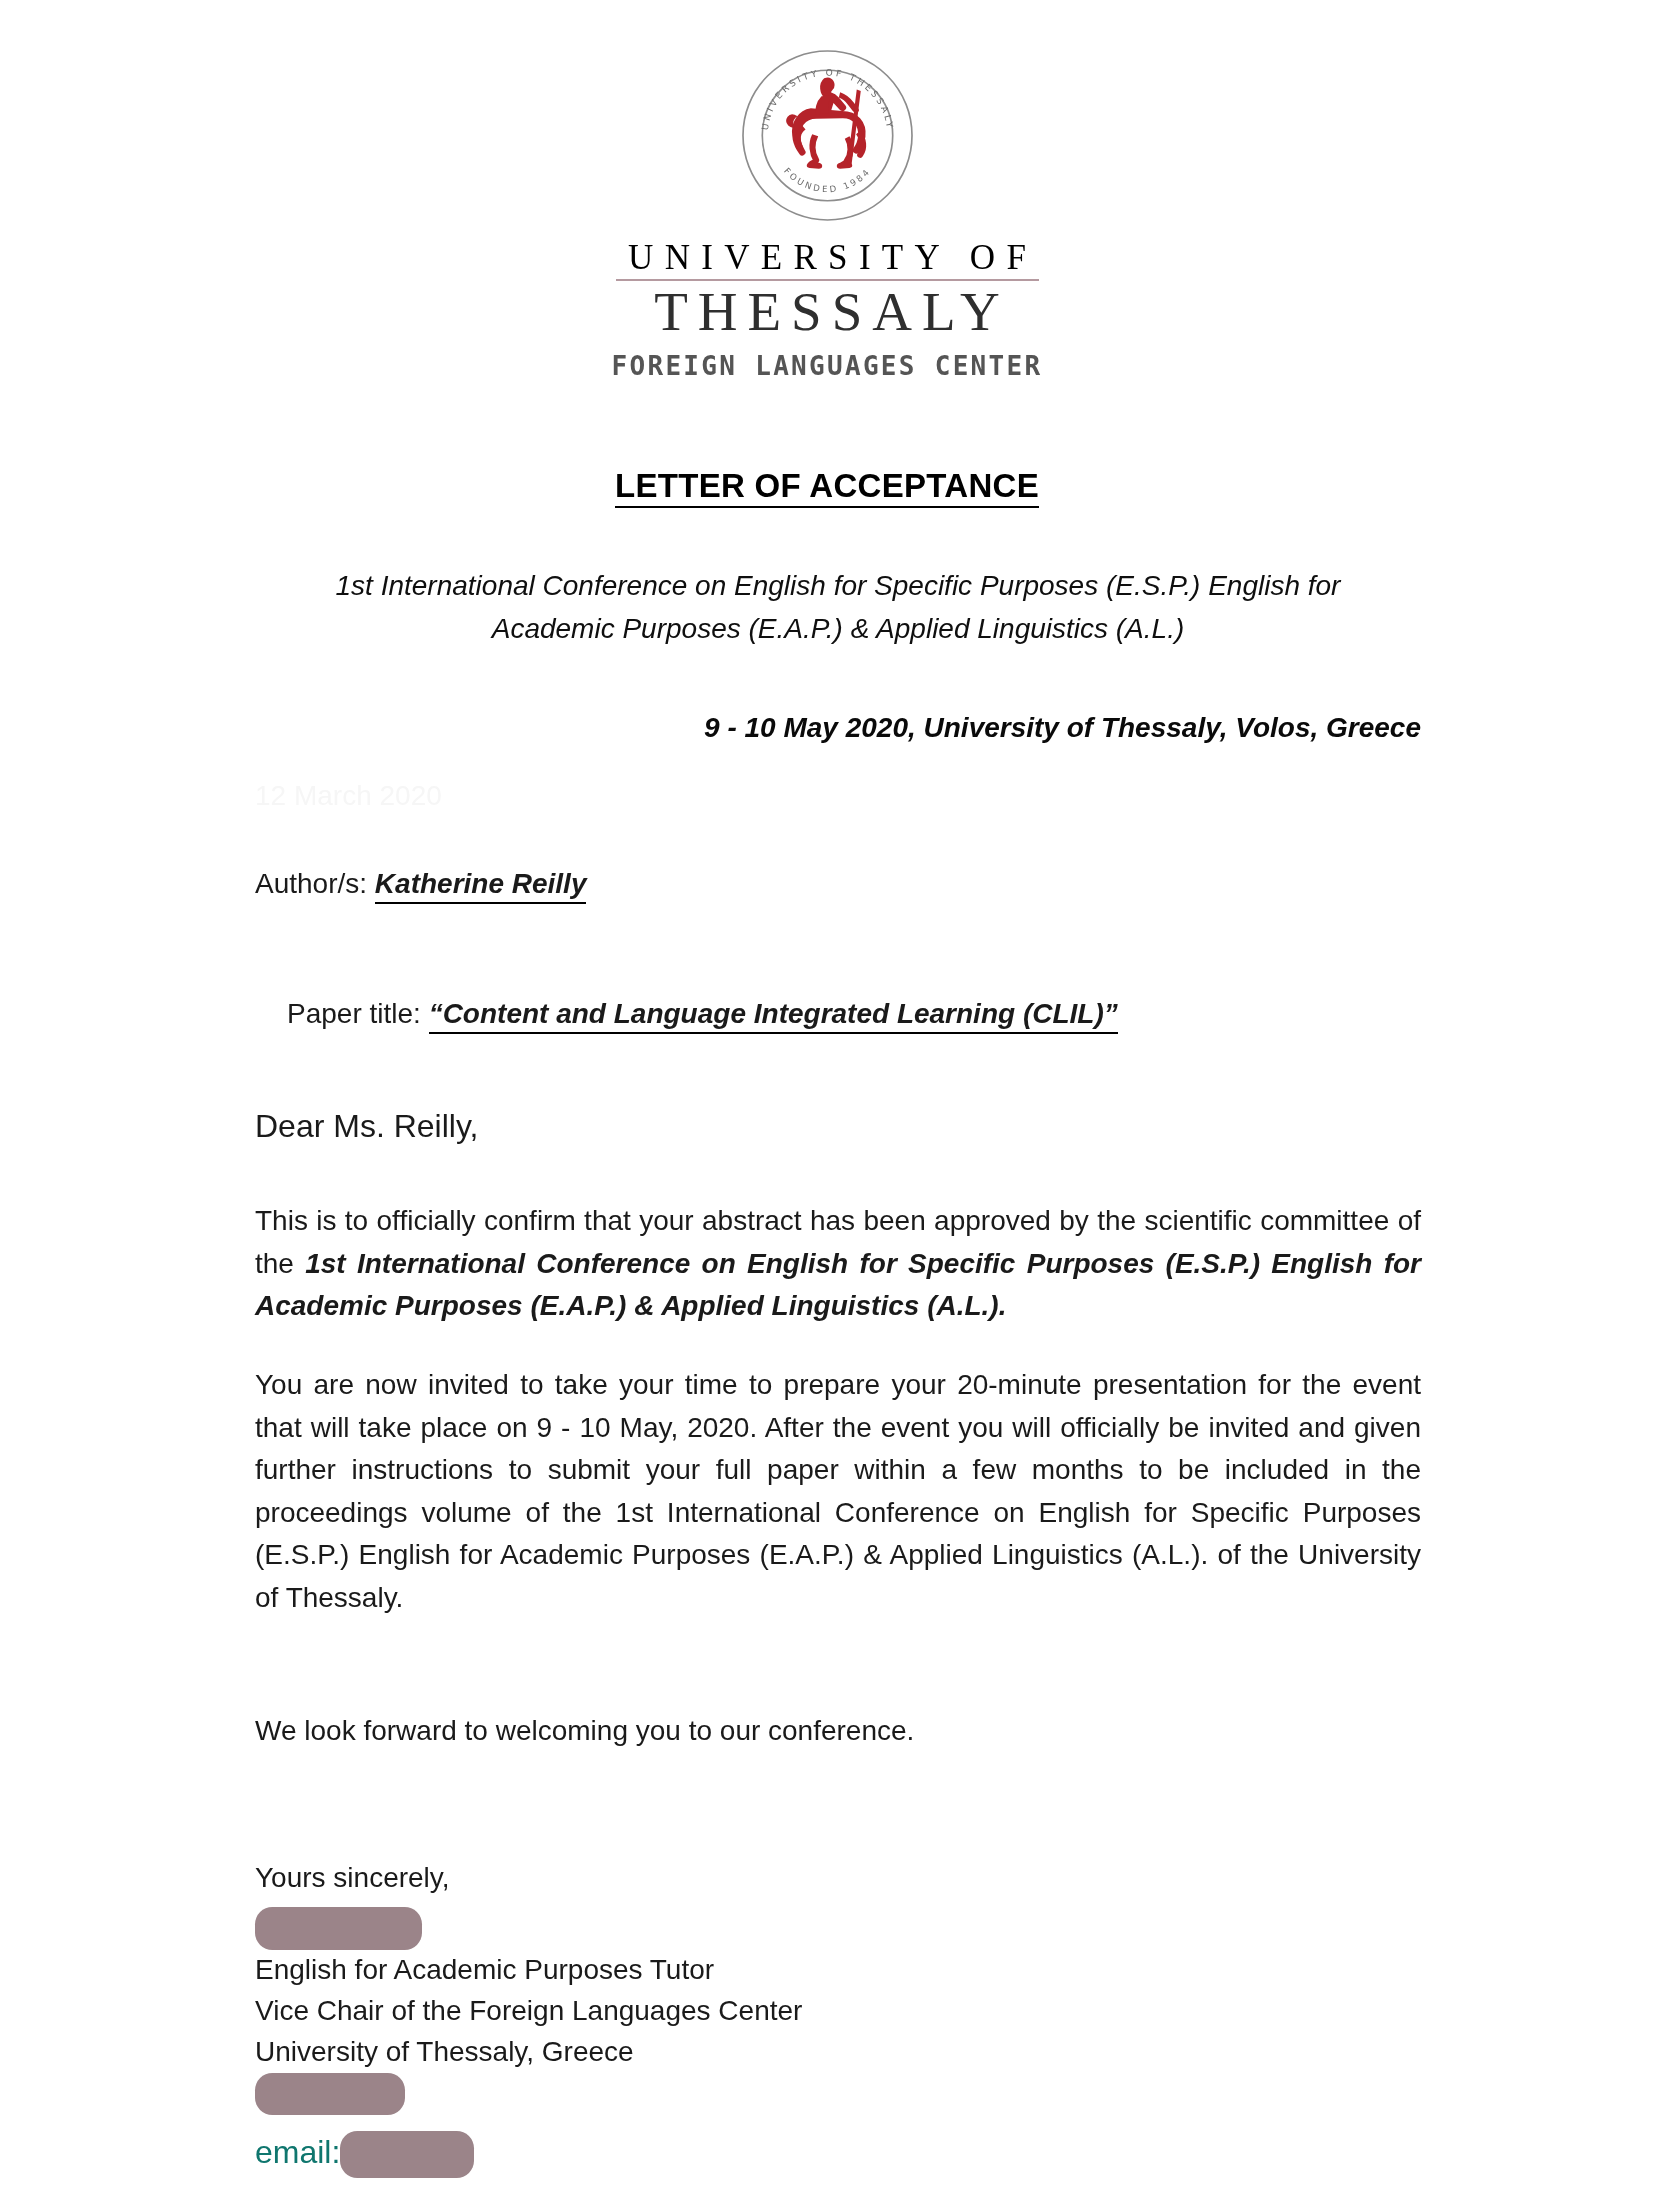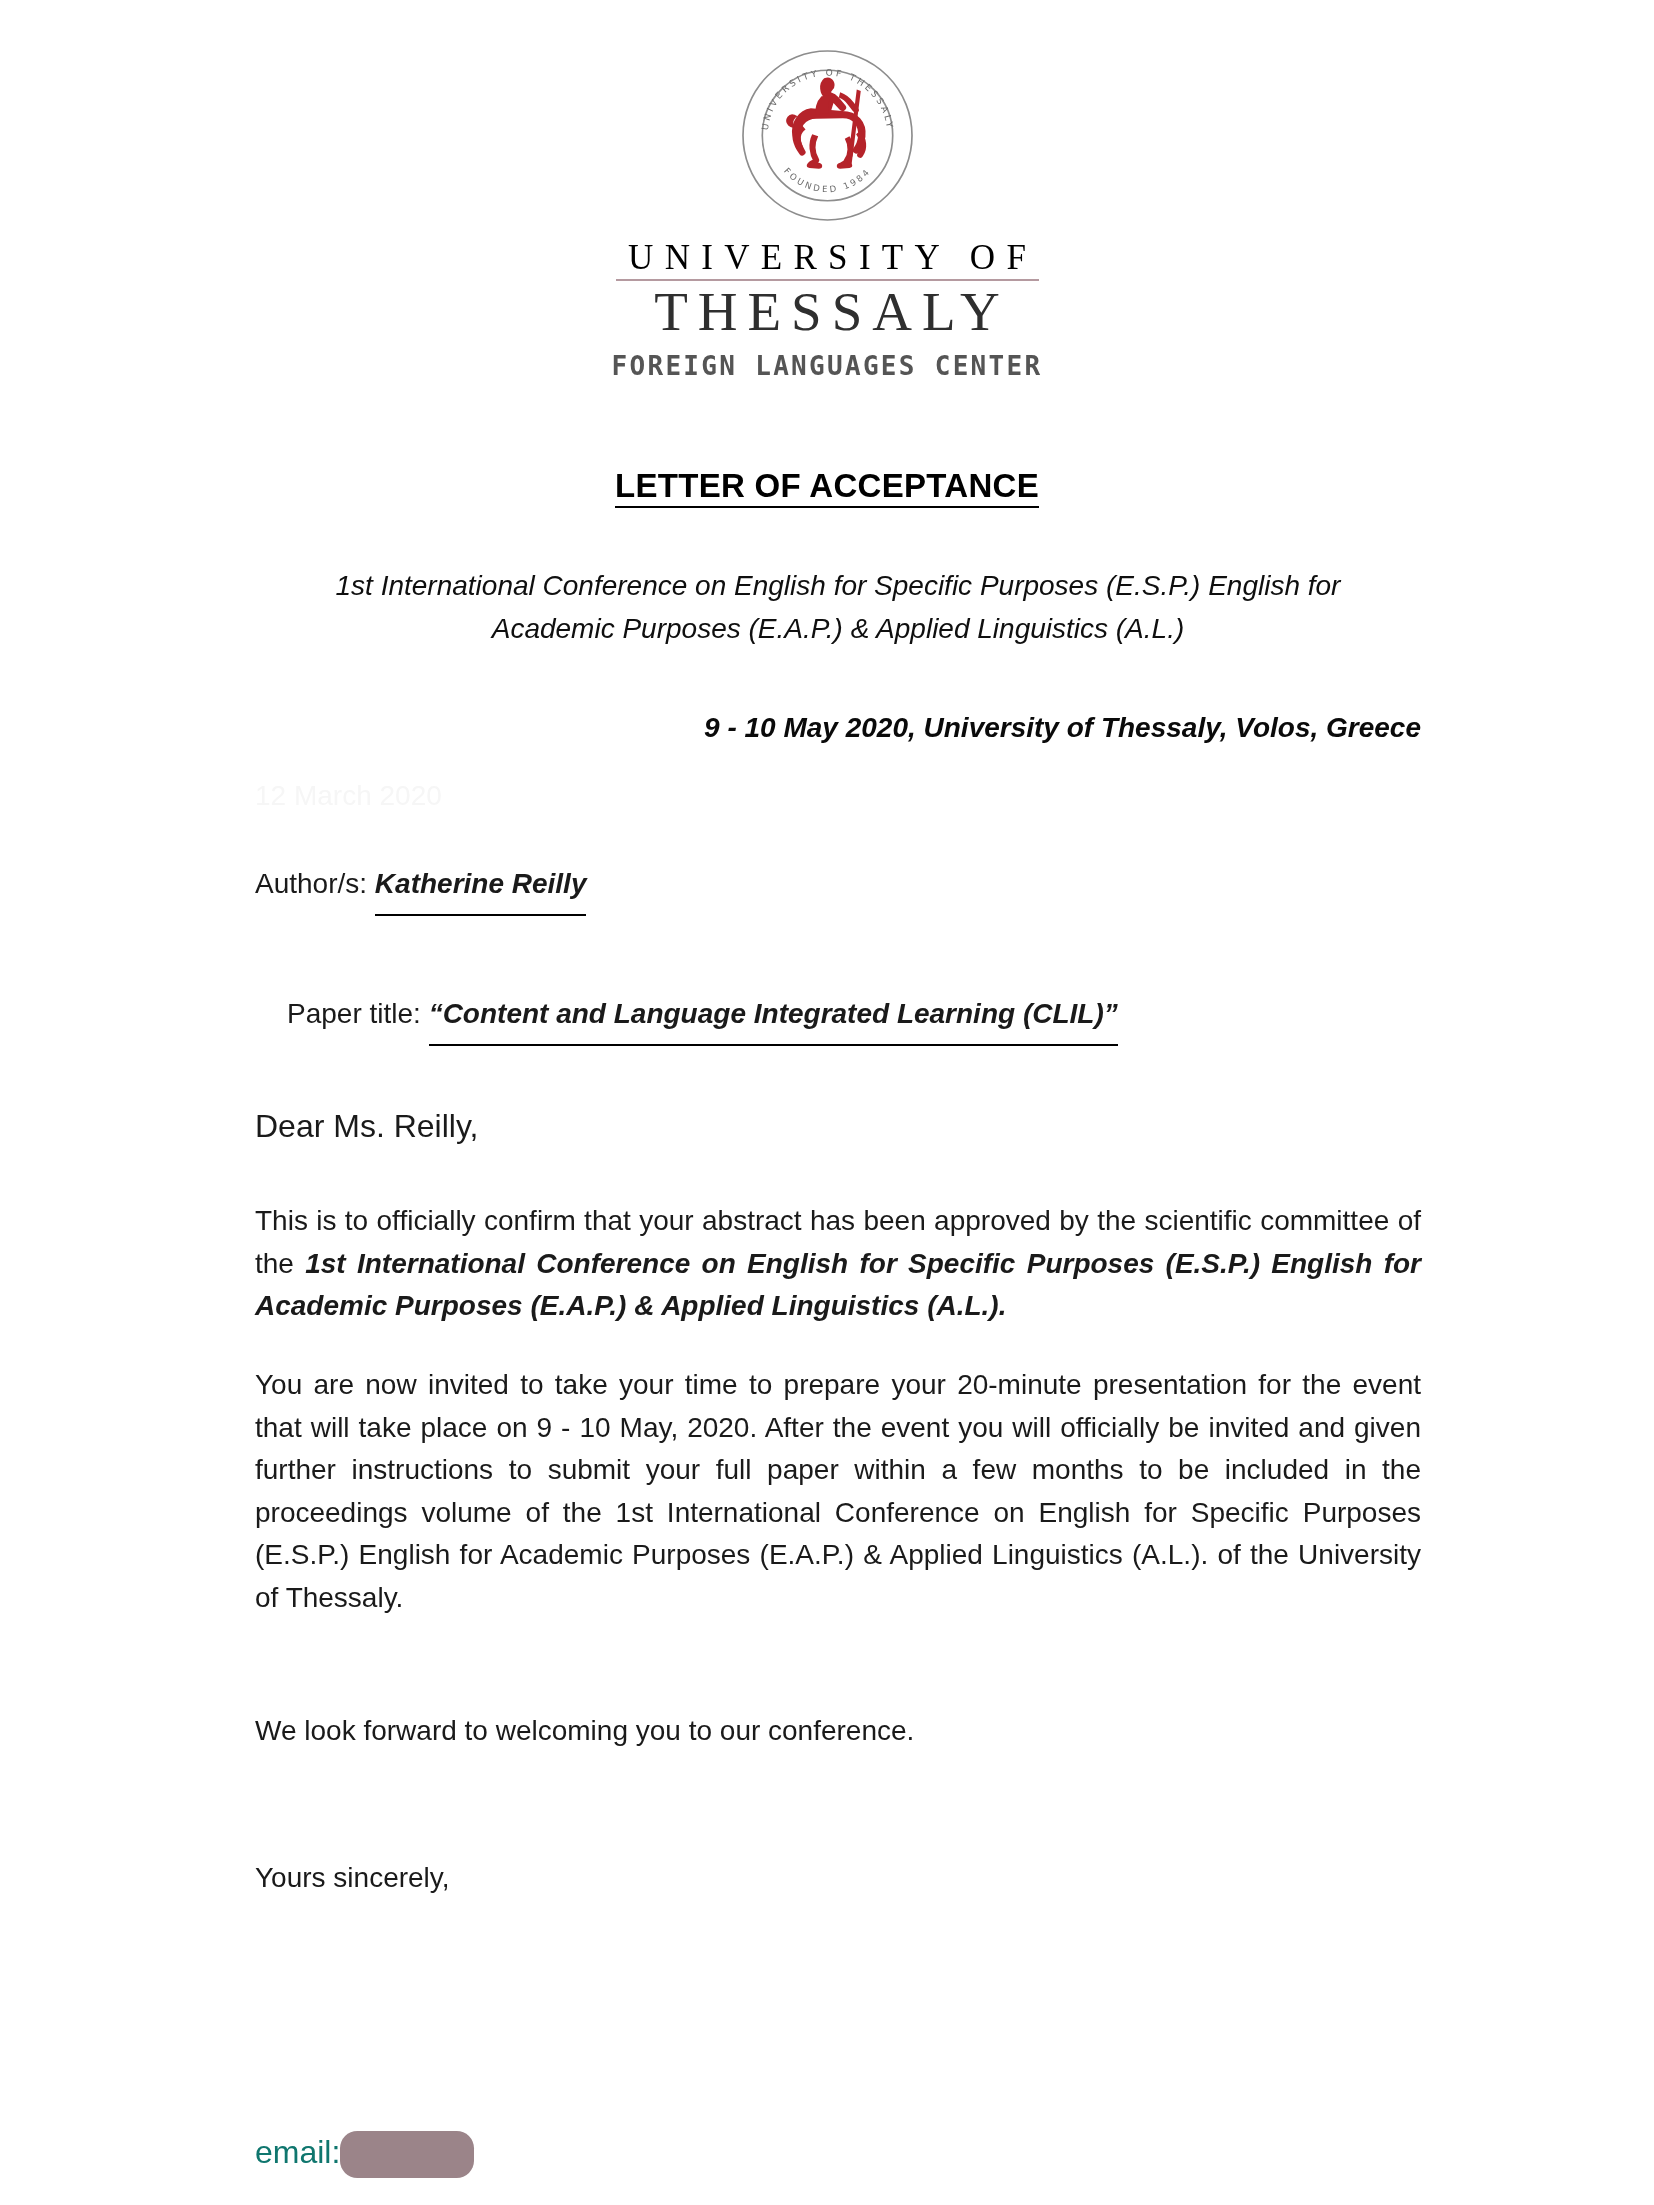--- a/index.html
+++ b/index.html
@@ -132,21 +132,21 @@
     left: 255px;
     font-family: "Liberation Sans", sans-serif;
     font-size: 28px;
     color: #1a1a1a;
     white-space: nowrap;
   }
   .field .emph {
     font-weight: bold;
     font-style: italic;
     border-bottom: 2px solid #000000;
-    padding-bottom: 15px;
+    padding-bottom: 3px;
   }
   .field-author { top: 868px; }
   .field-paper  { top: 998px; margin-left: 32px; }
 
   .salutation {
     position: absolute;
     top: 1108px;
     left: 255px;
     font-family: "Liberation Sans", sans-serif;
     font-size: 32px;
@@ -300,19 +300,30 @@
   <div class="salutation">Dear Ms. Reilly,</div>
 
   <div class="body-block para1"><span>This is to officially confirm that your abstract has been approved by the scientific committee of the </span><b>1st International Conference on English for Specific Purposes (E.S.P.) English for Academic Purposes (E.A.P.) &amp; Applied Linguistics (A.L.).</b></div>
 
   <div class="body-block para2">You are now invited to take your time to prepare your 20-minute presentation for the event that will take place on 9 - 10 May, 2020. After the event you will officially be invited and given further instructions to submit your full paper within a few months to be included in the proceedings volume of the 1st International Conference on English for Specific Purposes (E.S.P.) English for Academic Purposes (E.A.P.) &amp; Applied Linguistics (A.L.). of the University of Thessaly.</div>
 
   <div class="closing closing-welcome">We look forward to welcoming you to our conference.</div>
 
   <div class="closing closing-sincerely">Yours sincerely,</div>
 
+  <div class="sig-block">
+    <div class="sig-line">
+      <span class="redact redact-name">&nbsp;</span>
+    </div>
+    <div class="sig-line">English for Academic Purposes Tutor</div>
+    <div class="sig-line">Vice Chair of the Foreign Languages Center</div>
+    <div class="sig-line">University of Thessaly, Greece</div>
+    <div class="sig-line">
+      <span class="redact redact-phone">&nbsp;</span>
+    </div>
+  </div>
 
   <div class="email-line">
     <span>email:</span><span class="redact redact-email">&nbsp;</span>
   </div>
 
 </div>
 
 
 </body></html>

